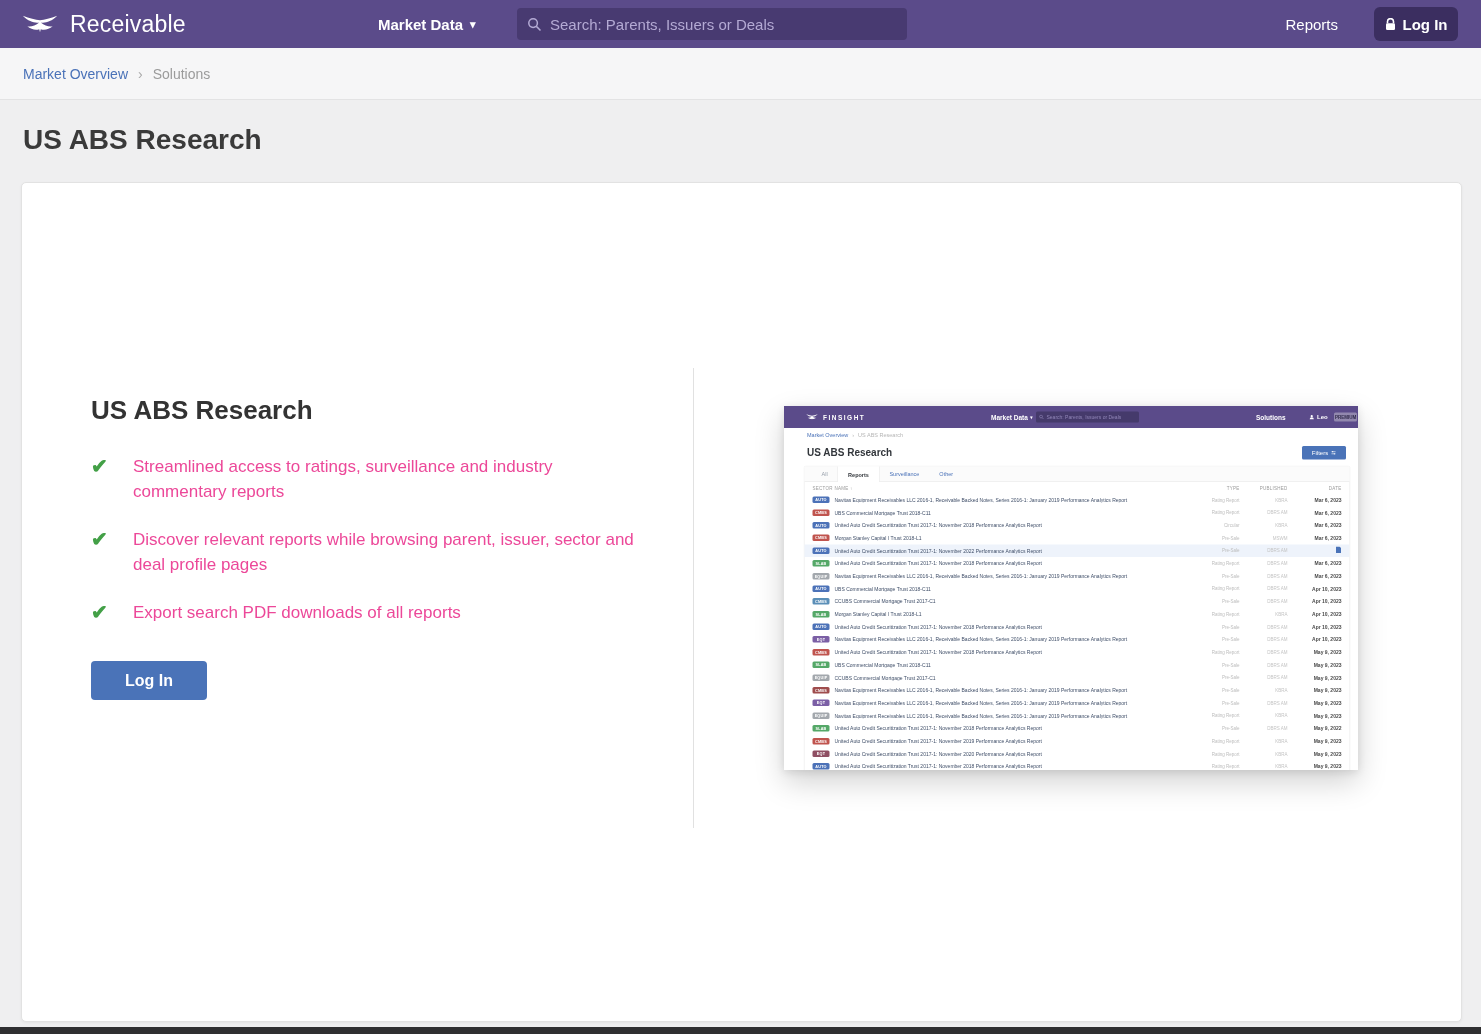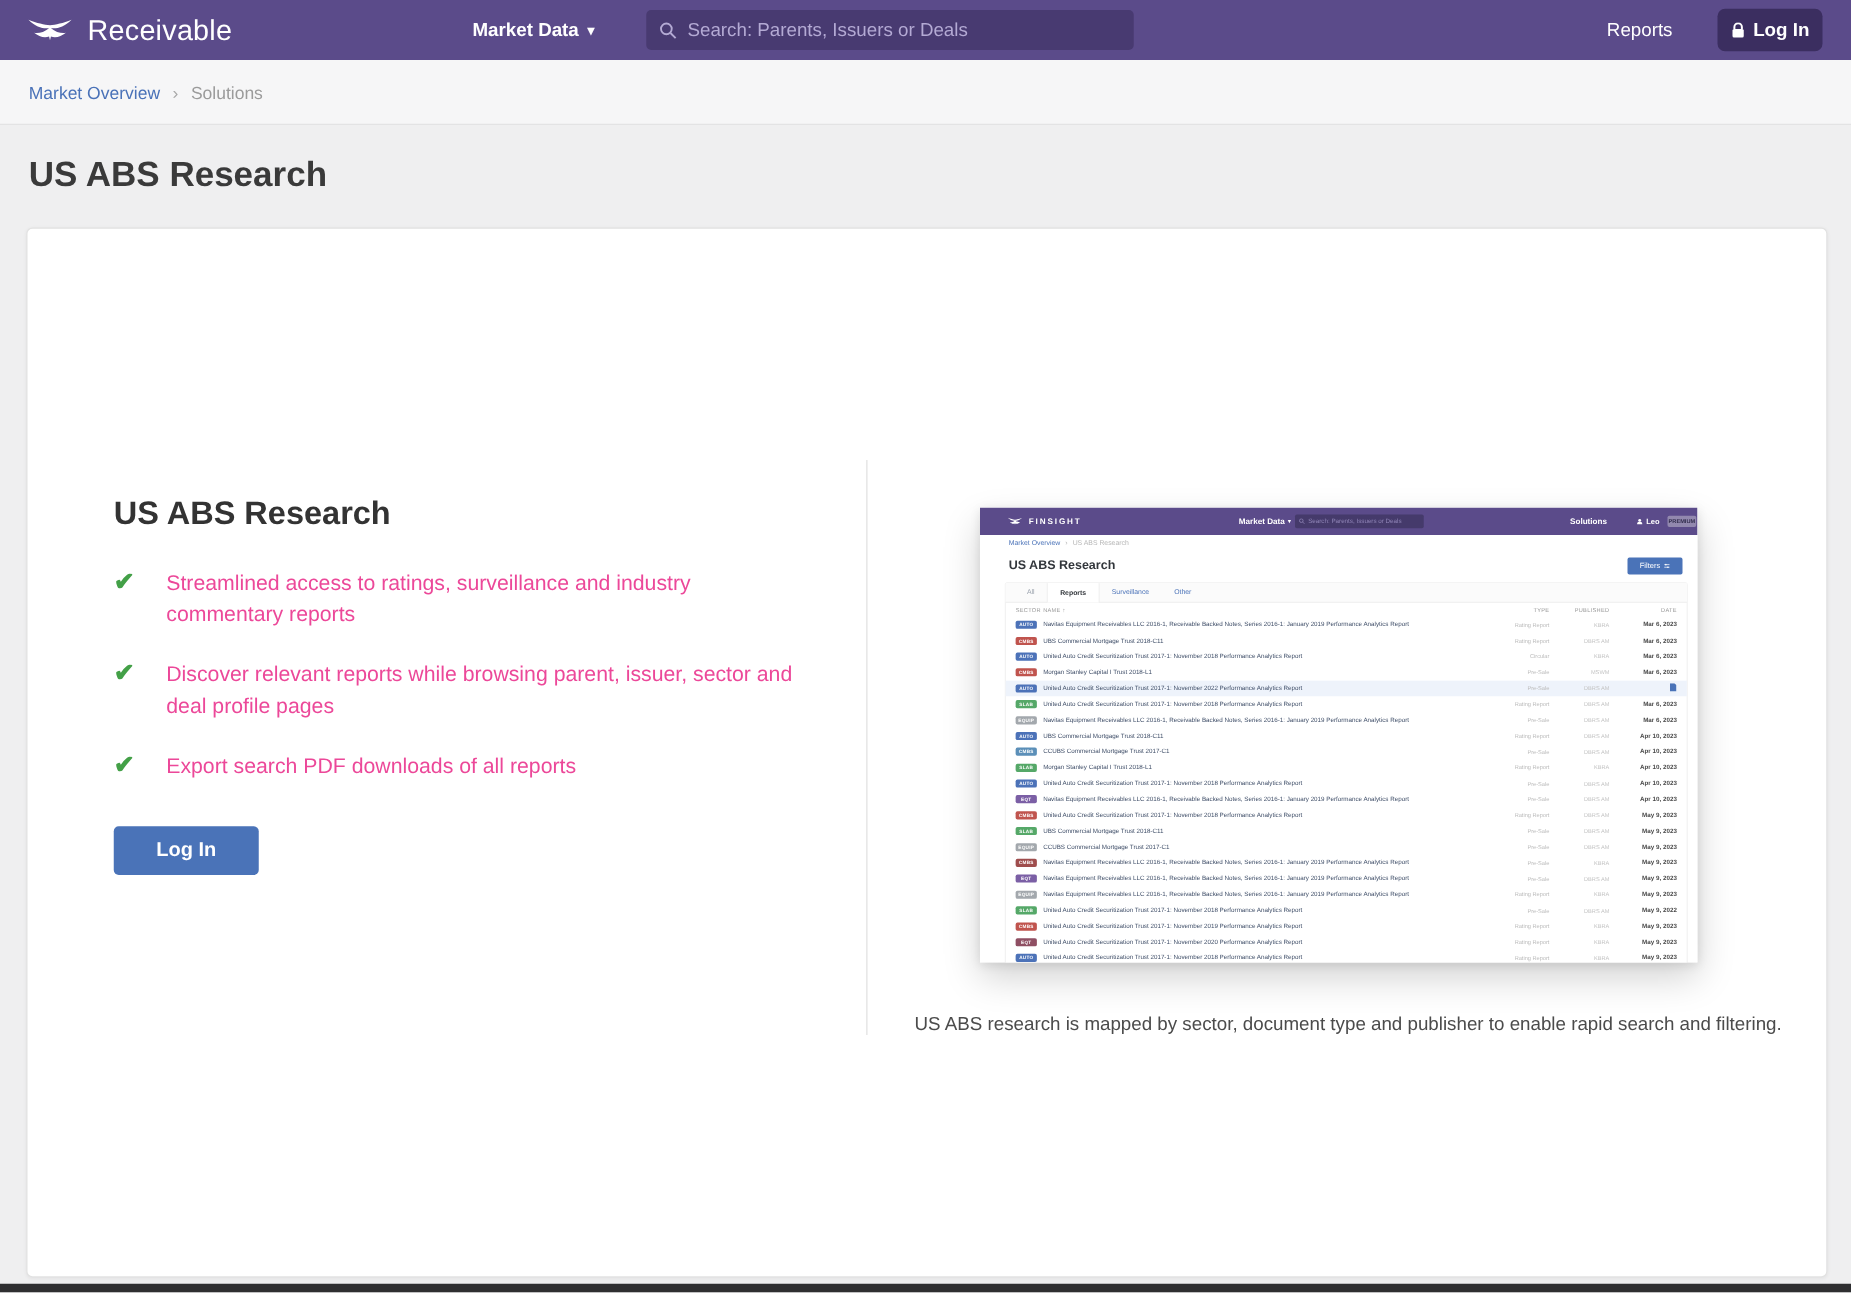--- a/index.html
+++ b/index.html
@@ -408,16 +408,15 @@
     <span class="r-pub">KBRA</span>
     <span class="r-date">
       <span class="r-date-text">May 9, 2023</span>
     </span>
   </div>
           </div>
       </div>
     </div>
   </div>
 
-  <div class="caption">US ABS research is mapped by sector, document type and publisher to enable rapid search and filtering.</div>
 </div>
 
 <div class="bottombar"></div>
 
 </body></html>

